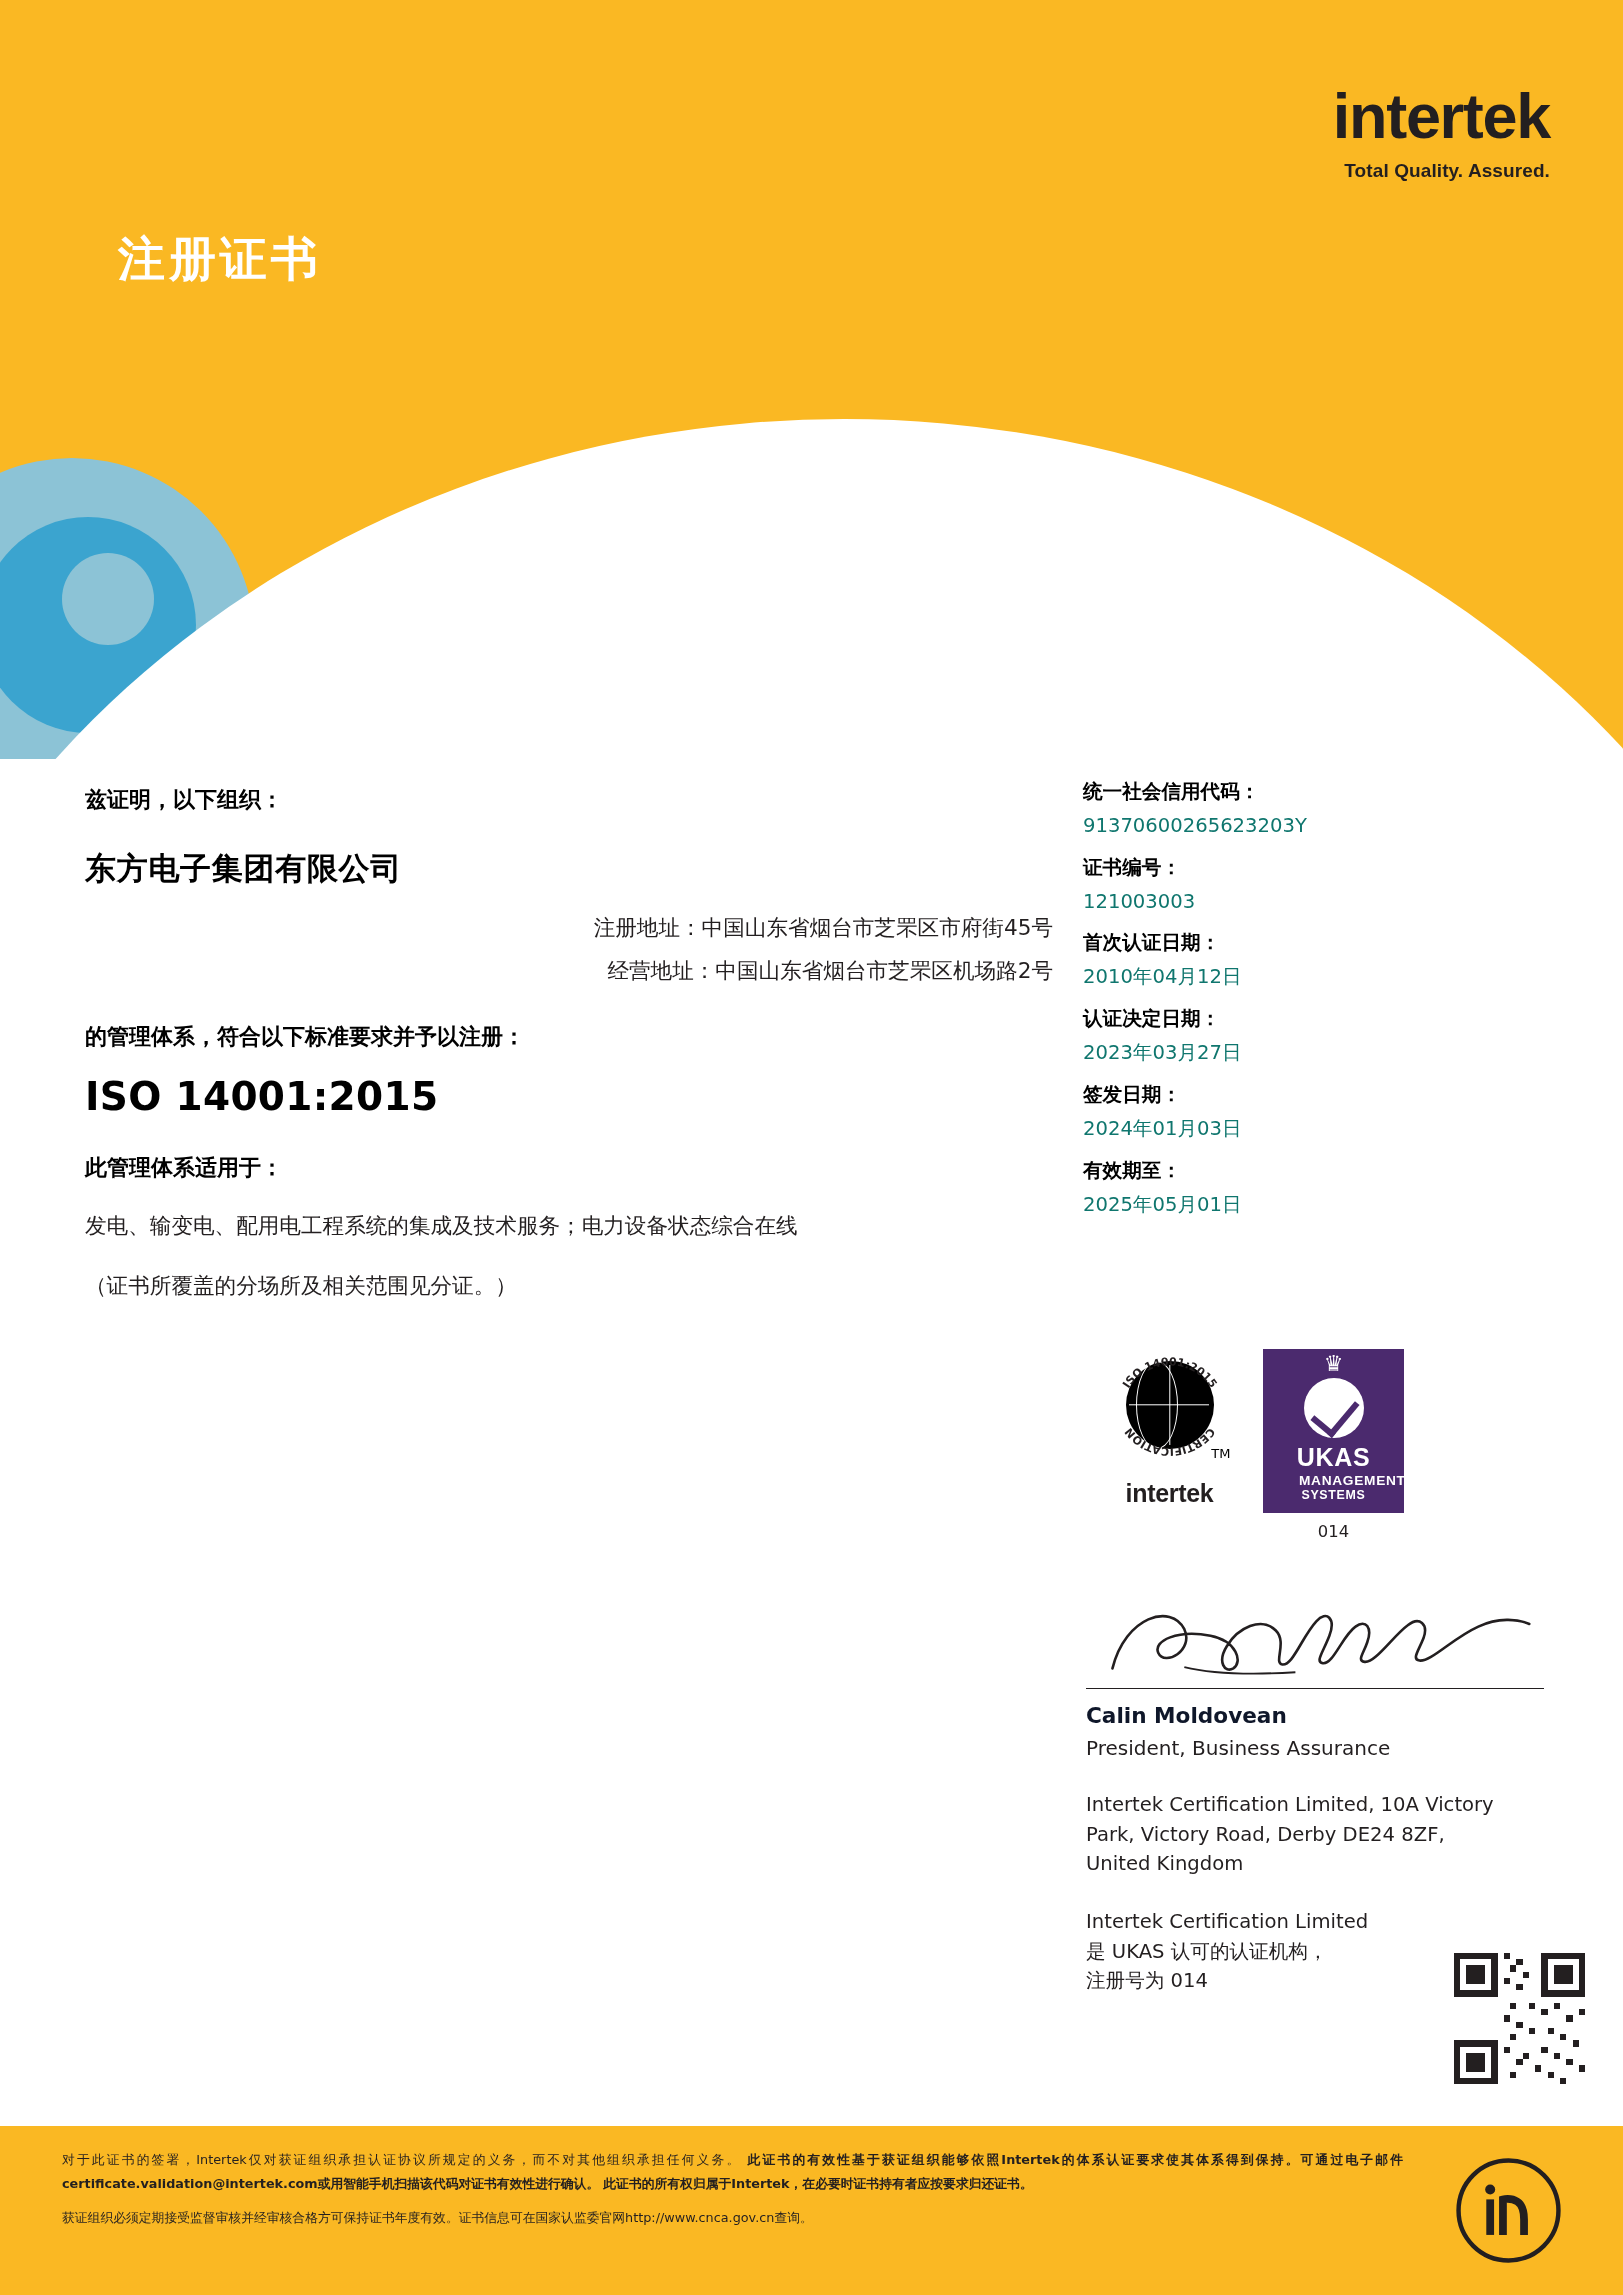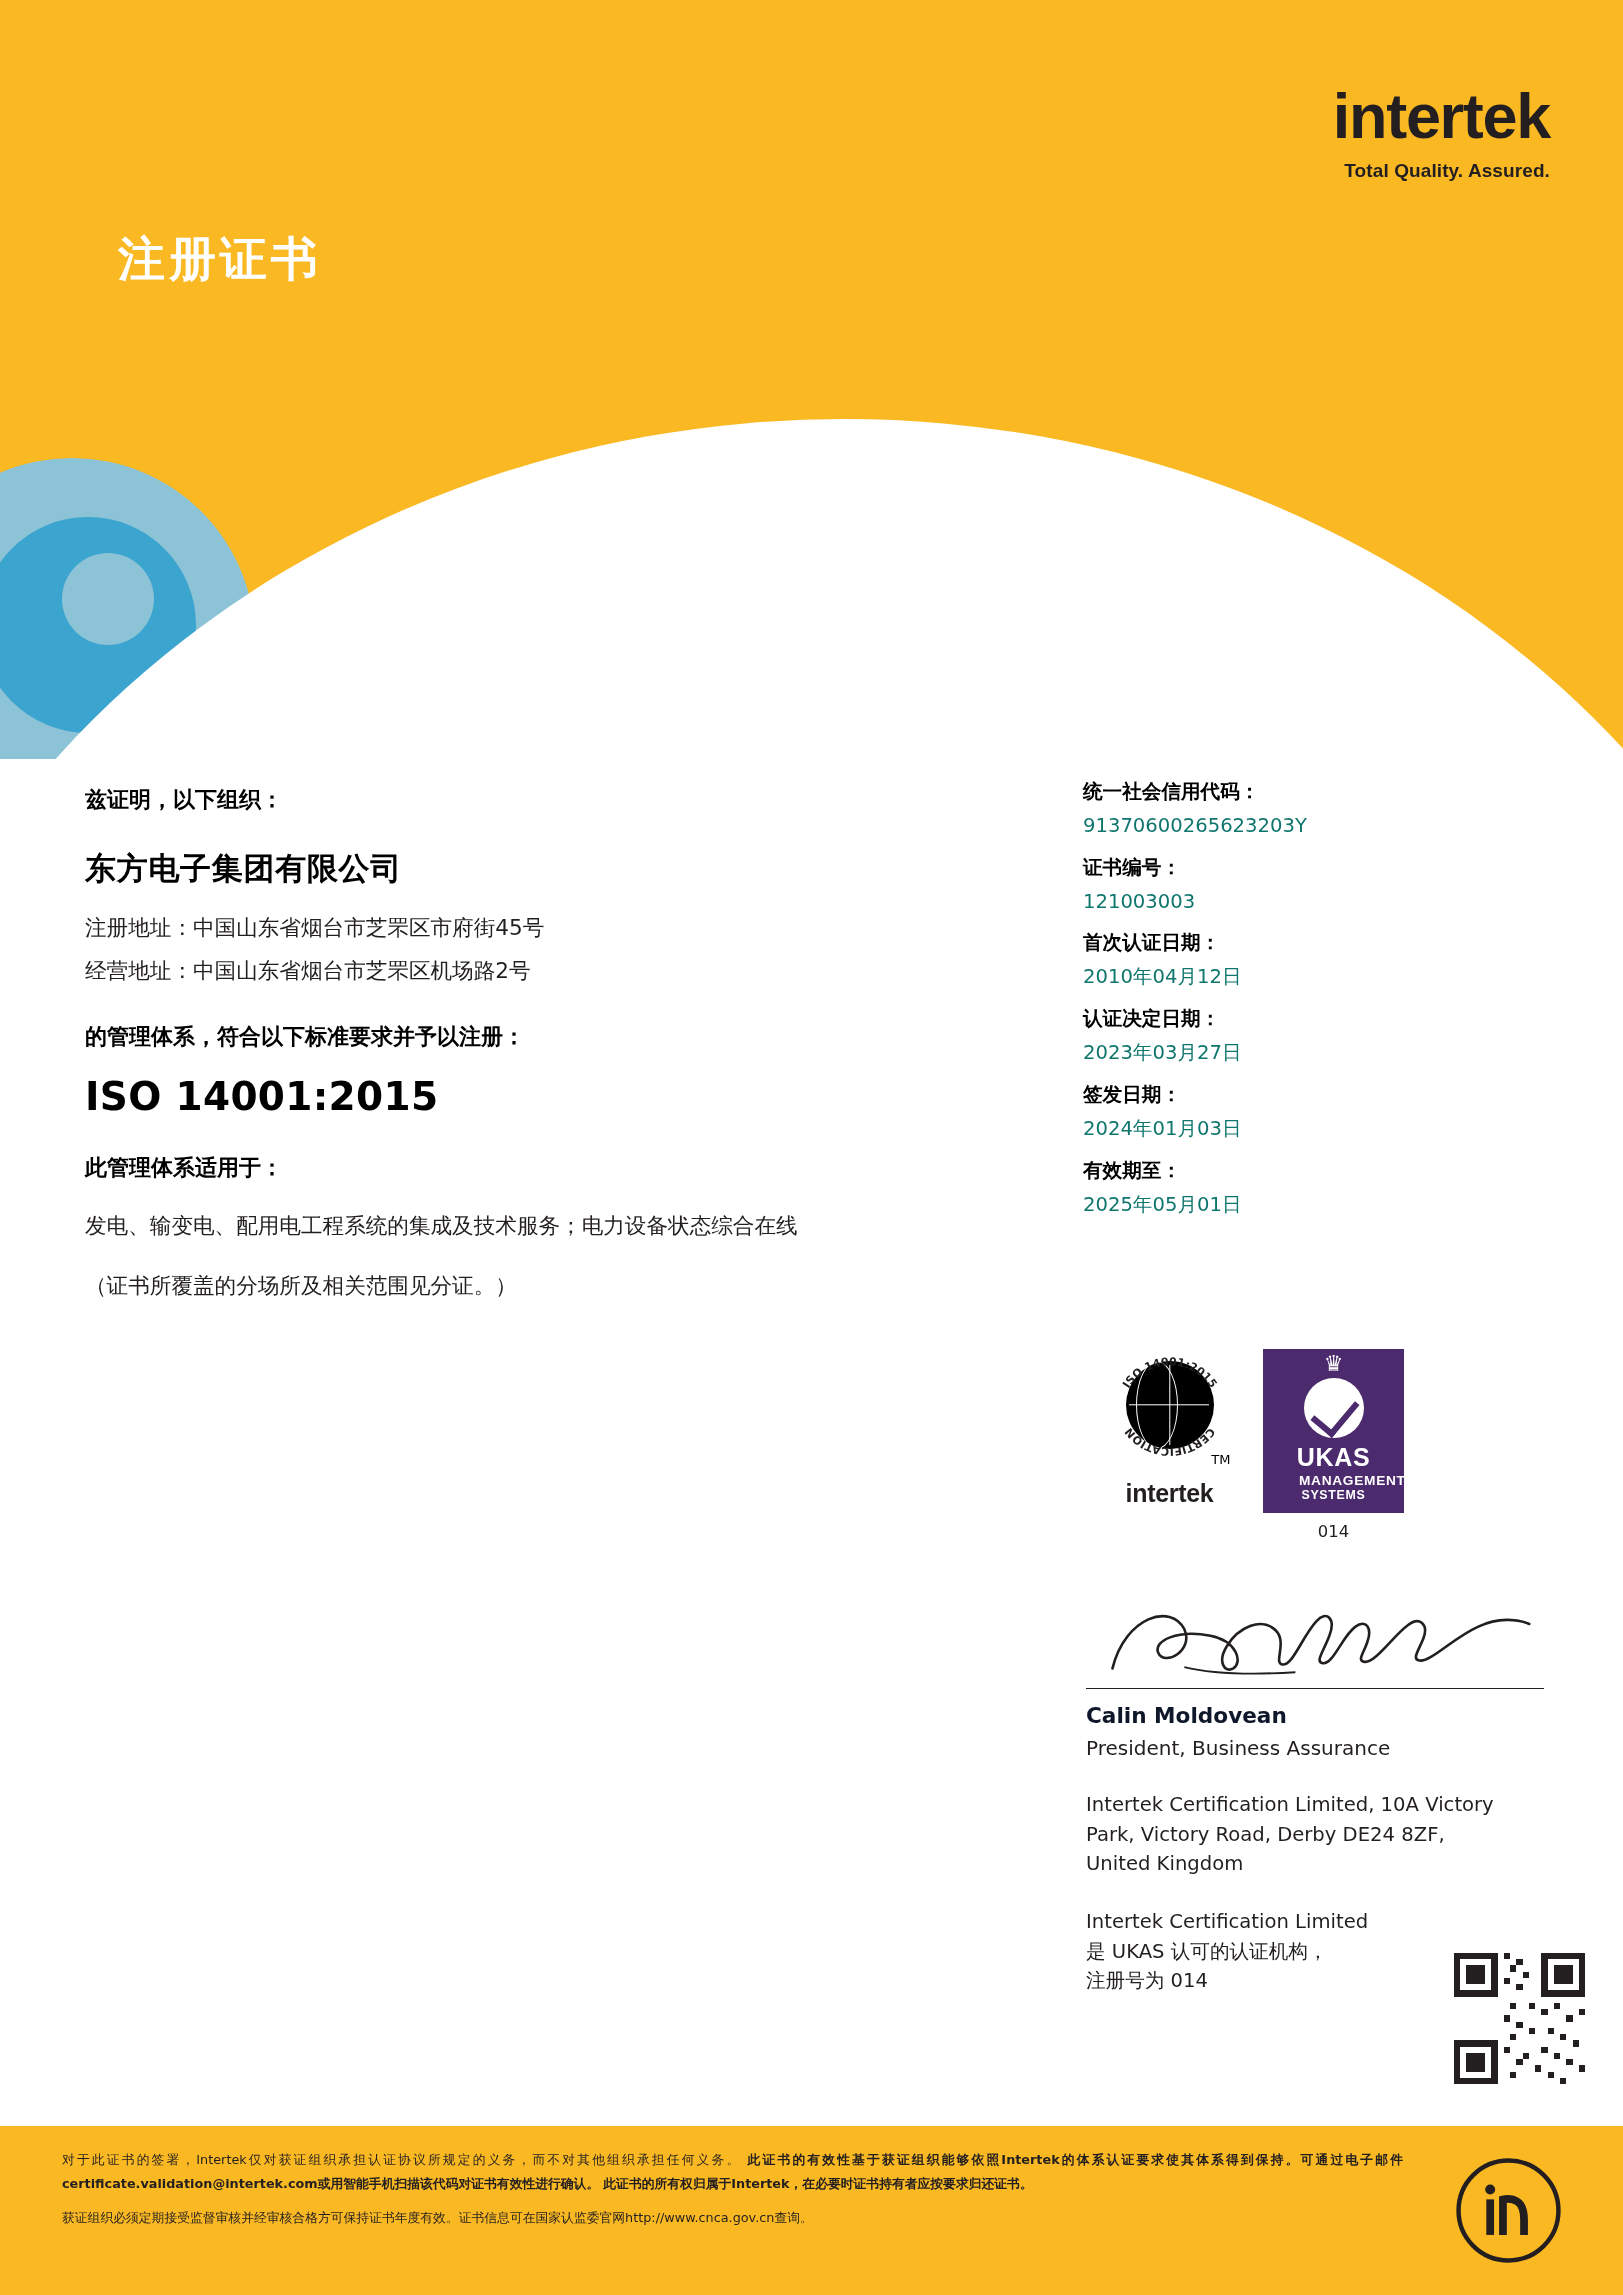--- a/index.html
+++ b/index.html
@@ -135,20 +135,21 @@
     color: #000;
     margin-top: 33px;
     letter-spacing: 0.7px;
   }
   .addr {
     font-size: 21.6px;
     font-family: "DejaVu Sans", sans-serif;
     color: #231f20;
     margin-top: 22px;
     line-height: 1.5;
+    text-align: right;
   }
   .std-label { margin-top: 35px; }
   .std-name {
     font-size: 39px;
     font-weight: bold;
     font-family: "DejaVu Sans", sans-serif;
     color: #000;
     margin-top: 22px;
     letter-spacing: 0.3px;
   }
@@ -243,21 +244,21 @@
   }
   .arc-text {
     position: absolute;
     left: 0; top: 0;
     width: 114px; height: 114px;
   }
   .arc-text svg { width: 114px; height: 114px; }
   .iso-tm {
     position: absolute;
     right: -3.9px;
-    top: 104px;
+    top: 98px;
     font-size: 13px;
     font-family: "DejaVu Sans", sans-serif;
   }
   .intertek-small {
     font-size: 25px;
     font-weight: bold;
     font-family: "Liberation Sans", sans-serif;
     color: #231f20;
     margin-top: 17px;
     letter-spacing: -0.3px;

